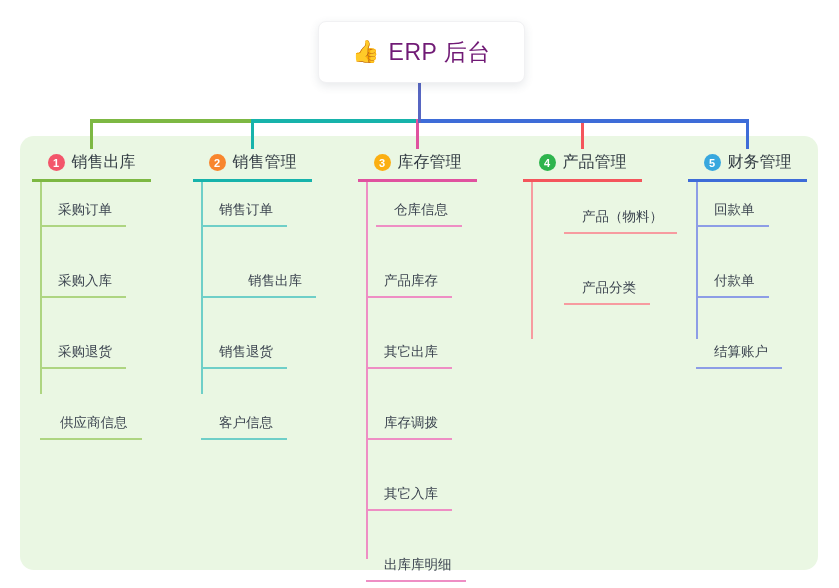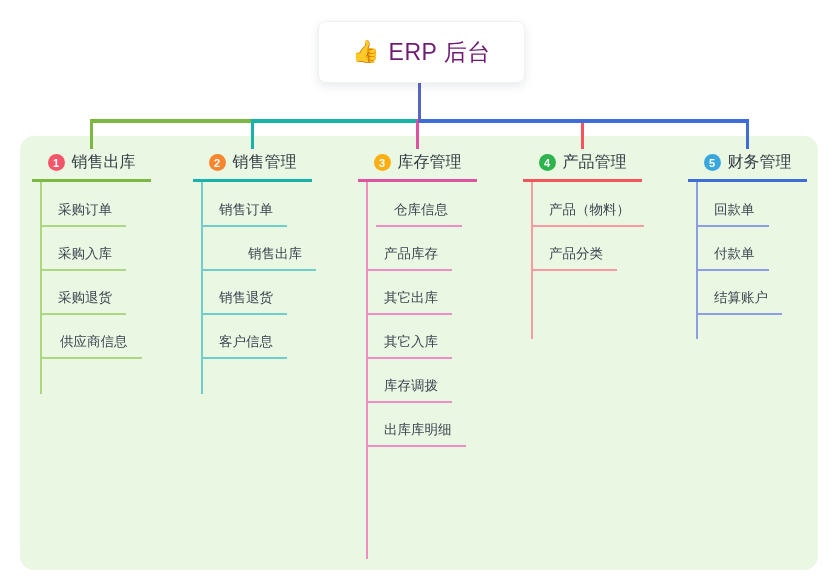--- a/index.html
+++ b/index.html
@@ -20,21 +20,21 @@
   
   .branch-header{position:absolute;width:119px;height:33px;box-sizing:content-box;
                  display:flex;align-items:center;justify-content:center;gap:7px;
                  border-bottom:3px solid #000;z-index:6;cursor:default;}
   .badge{width:17px;height:17px;border-radius:50%;color:#fff;font-size:11px;font-weight:bold;
          display:flex;align-items:center;justify-content:center;flex:0 0 auto;}
   .branch-title{font-size:16px;color:#333c44;white-space:nowrap;}
   
   .child-vline{position:absolute;width:2px;z-index:4;}
   .children{position:absolute;z-index:5;}
-  .child{height:44px;box-sizing:border-box;display:flex;align-items:flex-end;
+  .child{height:71px;box-sizing:border-box;display:flex;align-items:flex-end;
          width:max-content;padding:0 14px 7px 18px;border-bottom:2px solid;}
   .child:first-child{height:48px;}
   .child span{font-size:13.5px;color:#3c4450;white-space:nowrap;line-height:1.2;}
 </style>
 </head>
 <body>
 
 <div id="stage">
   <div id="panel"></div>
 
@@ -103,35 +103,35 @@
         <div class="child" style="border-bottom-color: rgb(238, 142, 196); margin-left: 10px;">
           <span>仓库信息</span>
         </div>
         <div class="child" style="border-bottom-color: rgb(238, 142, 196);">
           <span>产品库存</span>
         </div>
         <div class="child" style="border-bottom-color: rgb(238, 142, 196);">
           <span>其它出库</span>
         </div>
         <div class="child" style="border-bottom-color: rgb(238, 142, 196);">
-          <span>其它入库</span>
+          <span>库存调拨</span>
         </div>
         <div class="child" style="border-bottom-color: rgb(238, 142, 196);">
-          <span>库存调拨</span>
+          <span>其它入库</span>
         </div>
         <div class="child" style="border-bottom-color: rgb(238, 142, 196);">
           <span>出库库明细</span>
         </div>
       </div>
       <div class="branch-header" style="left: 523px; top: 146px; border-bottom-color: rgb(244, 85, 92);">
         <div class="badge" style="background: rgb(46, 180, 77);">4</div>
         <span class="branch-title">产品管理</span>
       </div>
       <div class="child-vline" style="left: 531px; top: 179px; height: 160px; background: rgb(247, 155, 160);"></div>
-      <div class="children" style="left: 531px; top: 179px;">
+      <div class="children" style="left: 531px; top: 186px; padding-left: 33px;">
         <div class="child" style="border-bottom-color: rgb(247, 155, 160);">
           <span>产品（物料）</span>
         </div>
         <div class="child" style="border-bottom-color: rgb(247, 155, 160);">
           <span>产品分类</span>
         </div>
       </div>
       <div class="branch-header" style="left: 688px; top: 146px; border-bottom-color: rgb(62, 108, 216);">
         <div class="badge" style="background: rgb(56, 167, 222);">5</div>
         <span class="branch-title">财务管理</span>

